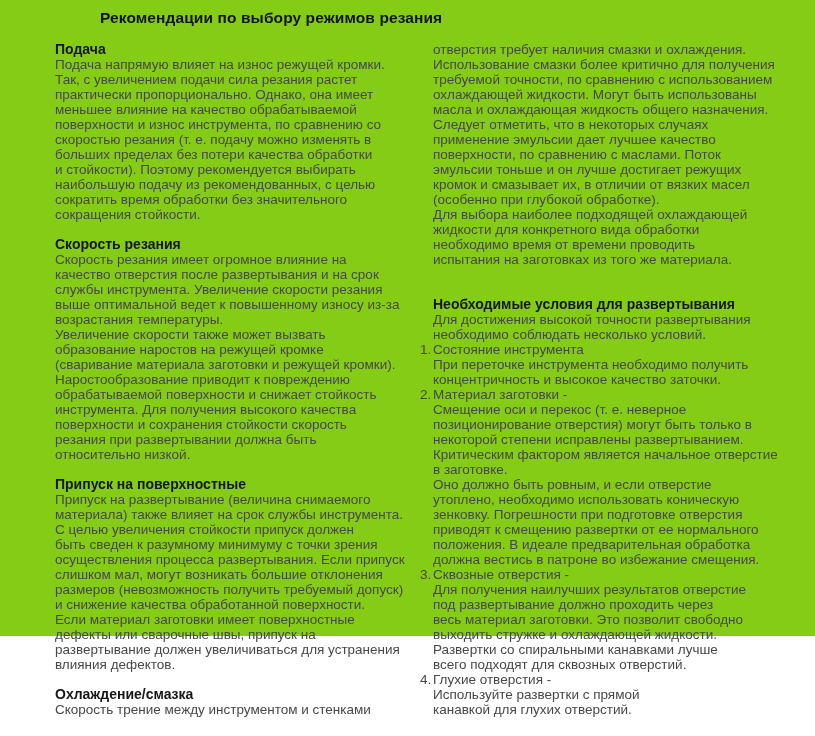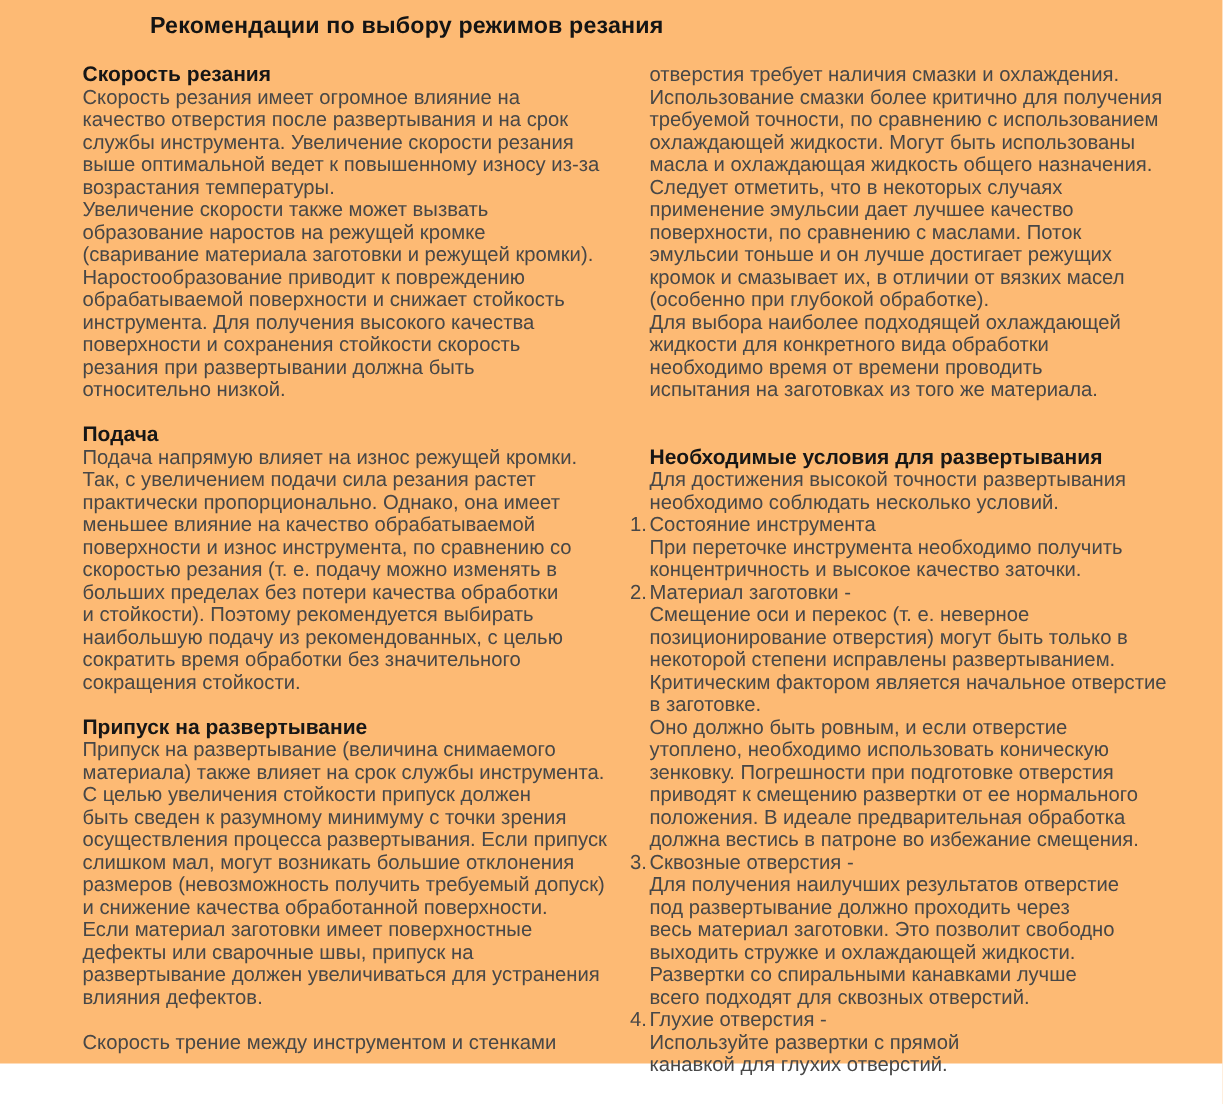--- a/index.html
+++ b/index.html
@@ -6,22 +6,22 @@
   html, body { background: #ffffff; }
   body {
     width: 815px;
     height: 736px;
     font-family: "Liberation Sans", sans-serif;
     overflow: hidden;
   }
   .page {
     position: relative;
     width: 815px;
-    height: 709px;
-    background: #fdba74;
+    height: 636px;
+    background: #84cc16;
   }
   .doc-title {
     position: absolute;
     left: 100px;
     top: 9px;
     font-size: 15.5px;
     font-weight: bold;
     color: #141414;
     letter-spacing: 0.1px;
   }
@@ -62,71 +62,72 @@
   }
 </style>
 </head>
 <body>
 
 <div class="page">
 
   <div class="doc-title">Рекомендации по выбору режимов резания</div>
 
   <div class="col col-left">
+
+    <div class="section">
+      <span class="section-heading">Подача</span>
+      <div class="body-text">Подача напрямую влияет на износ режущей кромки.
+Так, с увеличением подачи сила резания растет
+практически пропорционально. Однако, она имеет
+меньшее влияние на качество обрабатываемой
+поверхности и износ инструмента, по сравнению со
+скоростью резания (т. е. подачу можно изменять в
+больших пределах без потери качества обработки
+и стойкости). Поэтому рекомендуется выбирать
+наибольшую подачу из рекомендованных, с целью
+сократить время обработки без значительного
+сокращения стойкости.</div>
+    </div>
 
     <div class="section">
       <span class="section-heading">Скорость резания</span>
       <div class="body-text">Скорость резания имеет огромное влияние на
 качество отверстия после развертывания и на срок
 службы инструмента. Увеличение скорости резания
 выше оптимальной ведет к повышенному износу из-за
 возрастания температуры.
 Увеличение скорости также может вызвать
 образование наростов на режущей кромке
 (сваривание материала заготовки и режущей кромки).
 Наростообразование приводит к повреждению
 обрабатываемой поверхности и снижает стойкость
 инструмента. Для получения высокого качества
 поверхности и сохранения стойкости скорость
 резания при развертывании должна быть
 относительно низкой.</div>
     </div>
 
     <div class="section">
-      <span class="section-heading">Подача</span>
-      <div class="body-text">Подача напрямую влияет на износ режущей кромки.
-Так, с увеличением подачи сила резания растет
-практически пропорционально. Однако, она имеет
-меньшее влияние на качество обрабатываемой
-поверхности и износ инструмента, по сравнению со
-скоростью резания (т. е. подачу можно изменять в
-больших пределах без потери качества обработки
-и стойкости). Поэтому рекомендуется выбирать
-наибольшую подачу из рекомендованных, с целью
-сократить время обработки без значительного
-сокращения стойкости.</div>
-    </div>
-
-    <div class="section">
-      <span class="section-heading">Припуск на развертывание</span>
+      <span class="section-heading">Припуск на поверхностные</span>
       <div class="body-text">Припуск на развертывание (величина снимаемого
 материала) также влияет на срок службы инструмента.
 С целью увеличения стойкости припуск должен
 быть сведен к разумному минимуму с точки зрения
 осуществления процесса развертывания. Если припуск
 слишком мал, могут возникать большие отклонения
 размеров (невозможность получить требуемый допуск)
 и снижение качества обработанной поверхности.
 Если материал заготовки имеет поверхностные
 дефекты или сварочные швы, припуск на
 развертывание должен увеличиваться для устранения
 влияния дефектов.</div>
     </div>
 
     <div class="section">
+      <span class="section-heading">Охлаждение/смазка</span>
       <div class="body-text">Скорость трение между инструментом и стенками</div>
     </div>
 
   </div>
 
   <div class="col col-right">
 
     <div class="body-text">отверстия требует наличия смазки и охлаждения.
 Использование смазки более критично для получения
 требуемой точности, по сравнению с использованием

